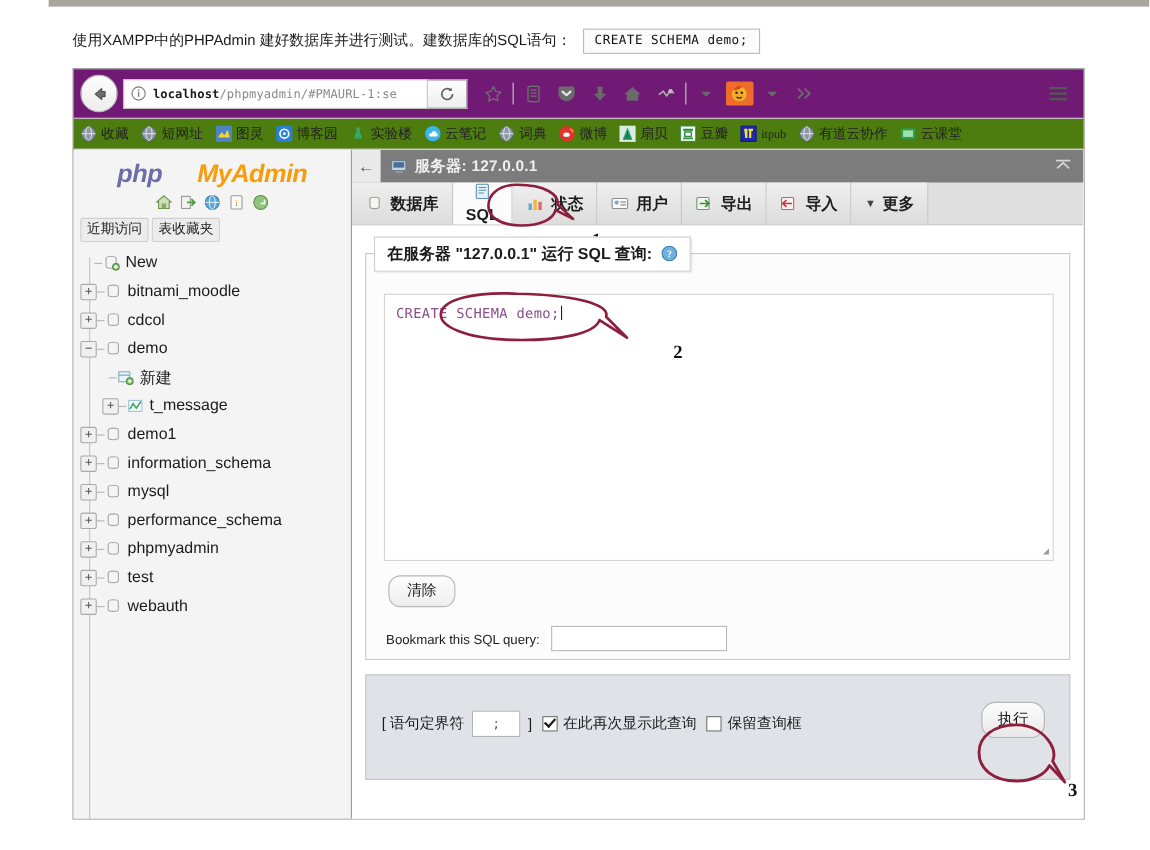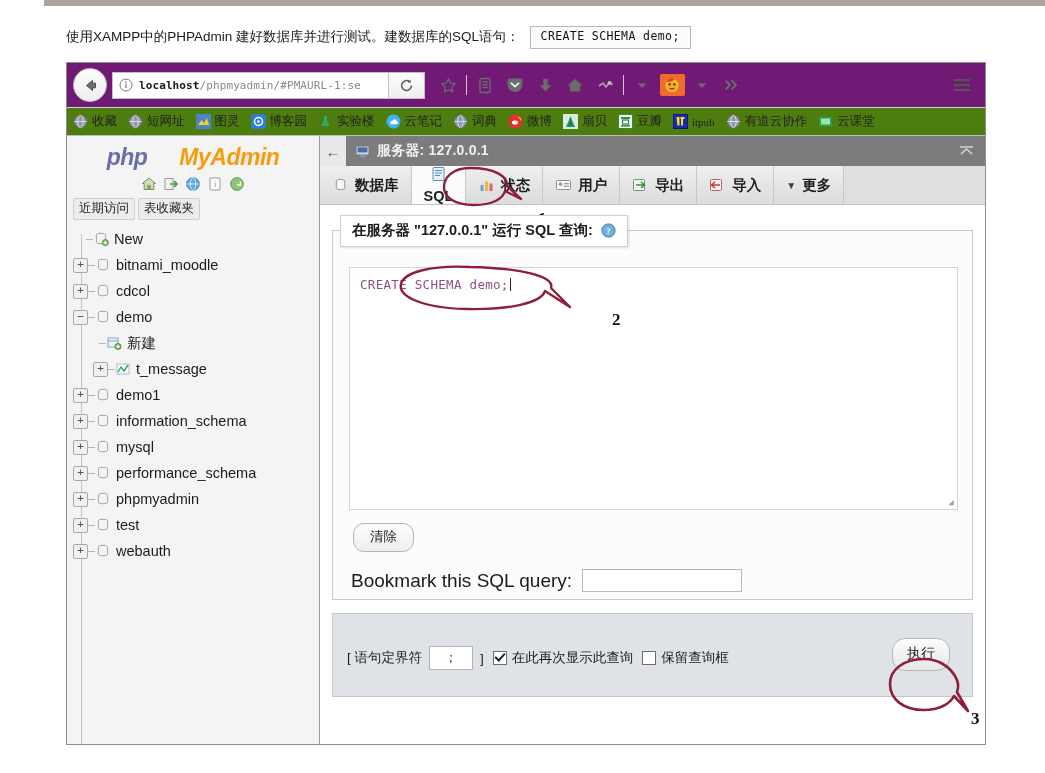--- a/index.html
+++ b/index.html
@@ -170,28 +170,28 @@
   .resize-grip{position:absolute;right:3px;bottom:2px;font-size:9px;color:#9a9a9a;}
 
   .clearbtn{
     position:absolute;left:20px;top:292px;border:1px solid #b6b6b6;border-radius:11px;
     background:linear-gradient(#fdfdfd,#eeeeee);font-size:13.5px;color:#1d1d1d;
     padding:4px 16px 5px;
   }
   .bookmark-row{
     position:absolute;left:18px;top:338px;display:flex;align-items:center;gap:10px;
   }
-  .bookmark-row .lb{font-size:19px;color:#1b1b1b;}
+  .bookmark-row .lb{font-size:12px;color:#1b1b1b;}
   .bookmark-row input{
     width:160px;height:23px;border:1px solid #b9b9b9;background:#fff;
     box-sizing:border-box;
   }
 
   .footpanel{
-    position:absolute;left:12px;top:408px;right:12px;height:84px;
+    position:absolute;left:12px;top:408px;right:12px;height:96px;
     border:1px solid #c6c6c6;background:#dfe3e7;box-sizing:border-box;
   }
   .footrow{position:absolute;left:14px;top:32px;display:flex;align-items:center;
     font-size:13.5px;color:#1b1b1b;white-space:nowrap;gap:0;}
   .footrow .delim-in{
     width:44px;height:24px;border:1px solid #b3b3b3;background:#fff;margin:0 7px;
     font-family:"DejaVu Sans",sans-serif;font-size:12px;text-align:center;
     line-height:22px;color:#333;box-sizing:border-box;
   }
   .cb{display:inline-block;width:12px;height:12px;border:1px solid #6e6e6e;background:#fff;

